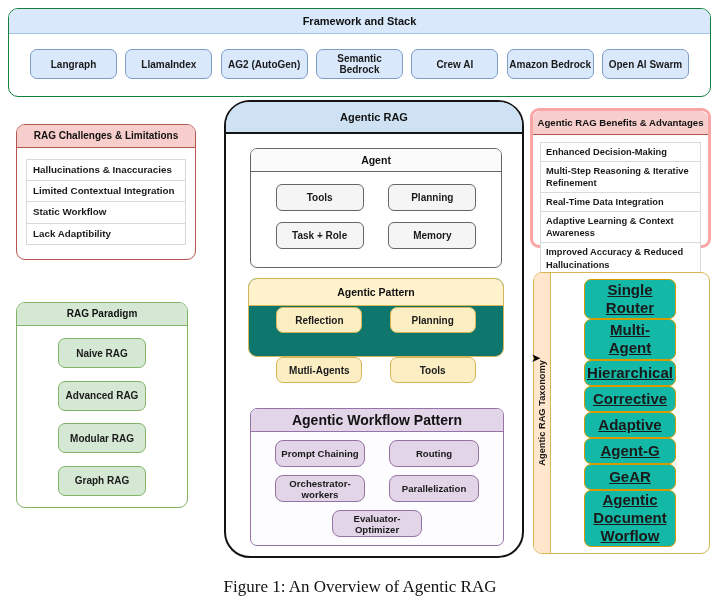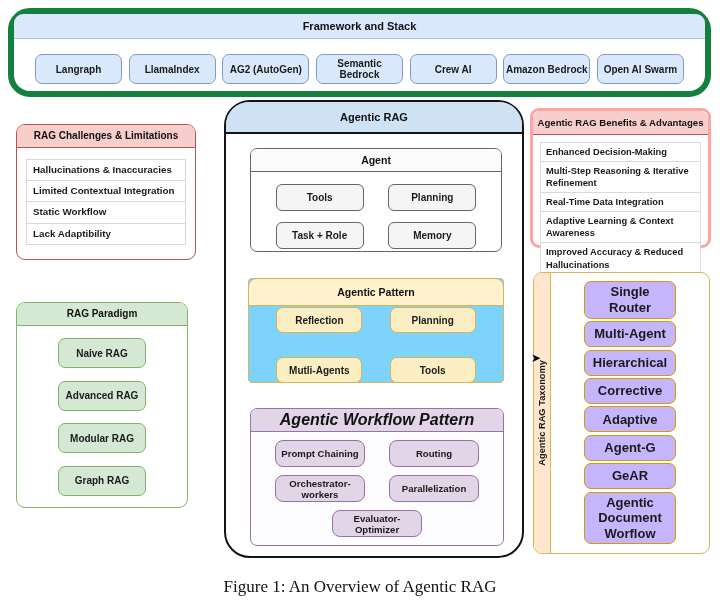--- a/index.html
+++ b/index.html
@@ -9,21 +9,21 @@
   }
   .abs { position:absolute; box-sizing:border-box; }
   .panel { background:#ffffff; }
   .hdr { font-weight:bold; text-align:center; color:#111; overflow:hidden; white-space:nowrap; }
   .node {
     display:flex; align-items:center; justify-content:center; text-align:center;
     font-weight:bold; color:#1a1a1a; box-sizing:border-box;
   }
 
   
-  #fw { left:8px; top:8px; width:703px; height:89px; border:6px solid #15803d; border-radius:22px; }
+  #fw { left:8px; top:8px; width:703px; height:89px; border:1px solid #15803d; border-radius:10px; }
   #fw-header { height:24px; line-height:24px; font-size:11px; background:#dae8fc;
                border-bottom:1px solid #9fc5e8; border-radius:9px 9px 0 0; }
   #fw-body { display:flex; justify-content:space-between; align-items:center; padding:0 21px; height:60px; }
   .fw-node { width:87px; height:30px; background:#dae8fc; border:1px solid #7e9cc4; border-radius:7px; font-size:10px; }
 
   
   #ch { left:16px; top:124px; width:180px; height:136px; border:1px solid #b85450; border-radius:9px; }
   #ch-header { height:22px; line-height:22px; font-size:10px; background:#f8cecc;
                border-bottom:1px solid #b85450; border-radius:8px 8px 0 0; }
   #ch-body { padding:12px 9px 0 9px; }
@@ -35,37 +35,37 @@
   #pa-header { height:22px; line-height:22px; font-size:10px; background:#d5e8d4;
                border-bottom:1px solid #82b366; border-radius:8px 8px 0 0; }
   #pa-body { height:182px; display:flex; flex-direction:column; align-items:center; justify-content:space-evenly; }
   .pa-node { width:88px; height:30px; background:#d5e8d4; border:1px solid #82b366; border-radius:7px; font-size:10px; }
 
   
   #cr { left:224px; top:100px; width:300px; height:458px; border:2px solid #141414; border-radius:26px; }
   #cr-header { height:30px; line-height:30px; font-size:11px; background:#cfe2f3;
                border-bottom:2px solid #141414; border-radius:23px 23px 0 0; }
 
-  #agent { left:24px; top:46px; width:252px; height:104px; border:1px solid #666; border-radius:7px; background:#fff; }
+  #agent { left:24px; top:46px; width:252px; height:120px; border:1px solid #666; border-radius:7px; background:#fff; }
   #agent-header { height:22px; line-height:22px; font-size:10.5px; background:#fbfbfb;
                   border-bottom:1px solid #666; border-radius:6px 6px 0 0; }
   #agent-body { height:89px; display:grid; grid-template-columns:88px 88px; justify-content:space-evenly;
                 align-content:center; row-gap:11px; }
   .agent-node { height:27px; background:#f5f5f5; border:1px solid #666; border-radius:6px; font-size:10px; }
 
-  #pat { left:22px; top:176px; width:256px; height:105px; border:1px solid #d6b656; border-radius:4px; background:#7dd3fc; }
+  #pat { left:22px; top:176px; width:256px; height:79px; border:1px solid #d6b656; border-radius:9px; background:#0f766e; }
   #pat-header { height:26px; line-height:26px; font-size:10.5px; background:#fff2cc;
                 border-bottom:1px solid #d6b656; border-radius:8px 8px 0 0; }
   #pat-body { height:78px; display:grid; grid-template-columns:86px 86px; justify-content:space-evenly;
               align-content:center; row-gap:24px; }
   .pat-node { height:26px; background:#fbeec3; border:1px solid #d6b656; border-radius:7px; font-size:10px; }
 
   #wf { left:24px; top:306px; width:254px; height:138px; border:1px solid #9673a6; border-radius:7px; background:#fdfcfe; }
-  #wf-header { height:22px; line-height:22px; font-size:16px; background:#e1d5e7;
-               border-bottom:1px solid #9673a6; border-radius:6px 6px 0 0;font-style:italic; }
+  #wf-header { height:22px; line-height:22px; font-size:14px; background:#e1d5e7;
+               border-bottom:1px solid #9673a6; border-radius:6px 6px 0 0; }
   #wf-body { padding:8px 0 0 0; display:flex; flex-direction:column; gap:8px; align-items:center; }
   .wf-row { display:flex; justify-content:space-evenly; width:100%; }
   .wf-node { width:90px; height:27px; background:#e1d5e7; border:1px solid #9673a6; border-radius:8px; font-size:9.6px; }
 
   
   #bn { left:530px; top:108px; width:181px; height:140px; border:3px solid #fca5a5; border-radius:9px; }
   #bn-header { height:23px; line-height:23px; font-size:9.6px; background:#f8cecc;
                border-bottom:1px solid #b85450; border-radius:8px 8px 0 0; }
   #bn-body { padding:8px 7px 0 7px; }
   .bn-row { border:1px solid #d9d9d9; background:#fff; font-weight:bold; font-size:9.3px;
@@ -73,22 +73,22 @@
 
   
   #tx { left:533px; top:272px; width:177px; height:282px; border:1px solid #d6b656; border-radius:9px; background:#fff; }
   #tx-strip { position:absolute; left:0; top:0; bottom:0; width:16px; background:#ffe6cc;
               border-right:1px solid #d6b656; border-radius:8px 0 0 8px;
               display:flex; align-items:center; justify-content:center; }
   #tx-strip span { writing-mode:vertical-rl; transform:rotate(180deg); font-size:9.3px; font-weight:bold;
                    white-space:nowrap; color:#1a1a1a; }
   #tx-body { position:absolute; left:17px; right:0; top:0; bottom:0; padding:6px 0;
              display:flex; flex-direction:column; align-items:center; justify-content:space-evenly; }
-  .tx-node { width:92px; min-height:26px; background:#c4b5fd; border:1px solid #d79b00; border-radius:7px;
-             font-size:13px; padding:2px 4px; line-height:1.2; }
+  .tx-node { width:92px; min-height:26px; background:#14b8a6; border:1px solid #d79b00; border-radius:7px;
+             font-size:15px; padding:2px 4px; line-height:1.2;text-decoration:underline; }
 
   
   #caption { left:0; right:0; top:577px; text-align:center;
              font-family:"Liberation Serif", serif; font-size:17px; color:#111; }
   #cursor { left:531px; top:352px; font-size:12px; color:#000; line-height:1; }
 </style>
 </head>
 <body>
 
 <div class="abs panel" id="fw">

